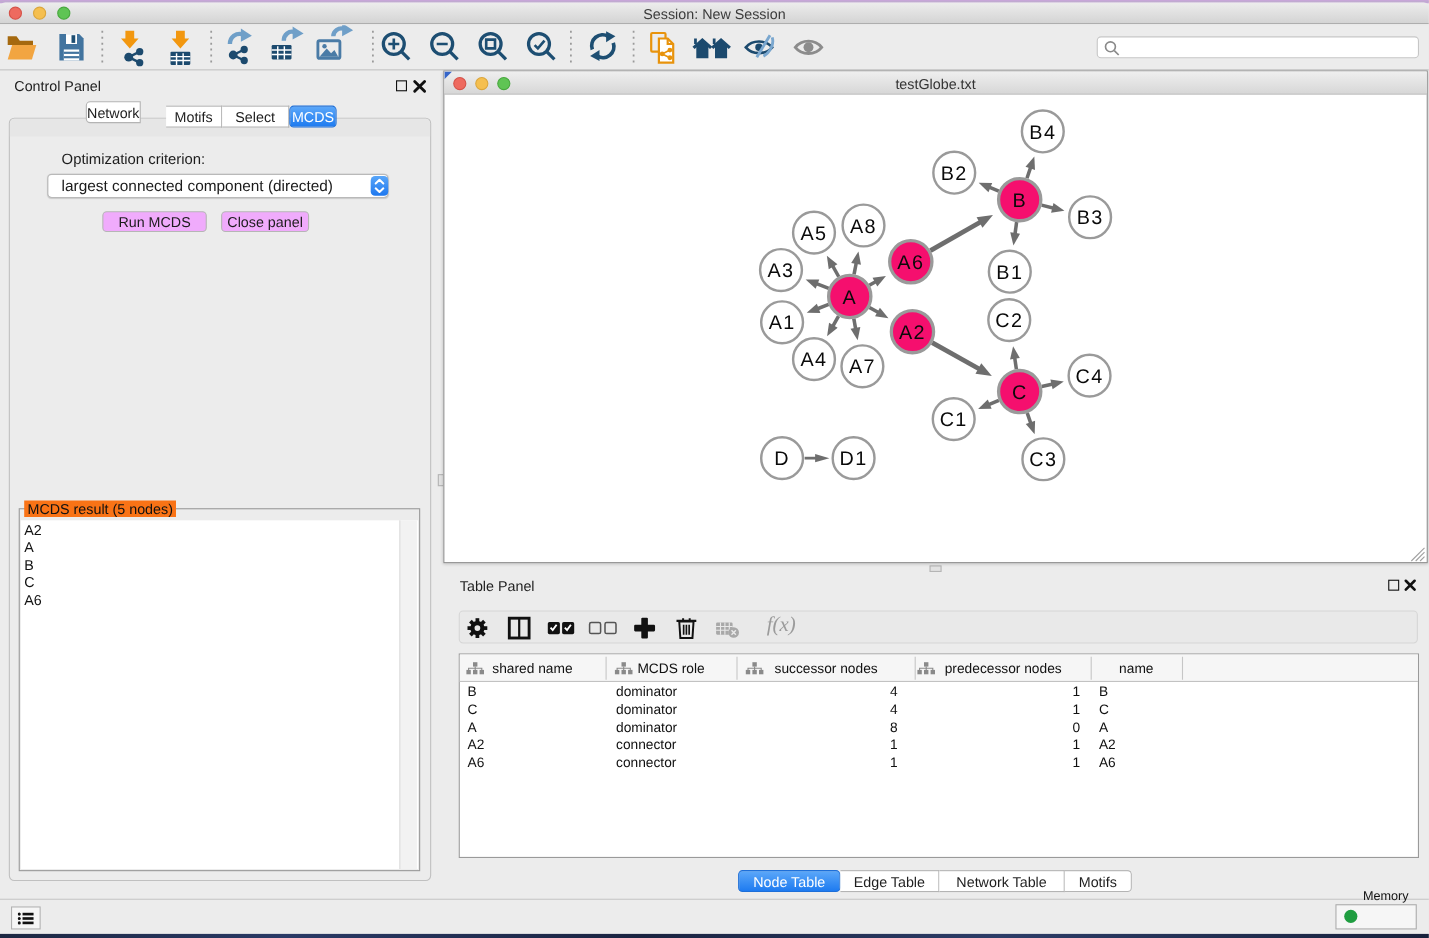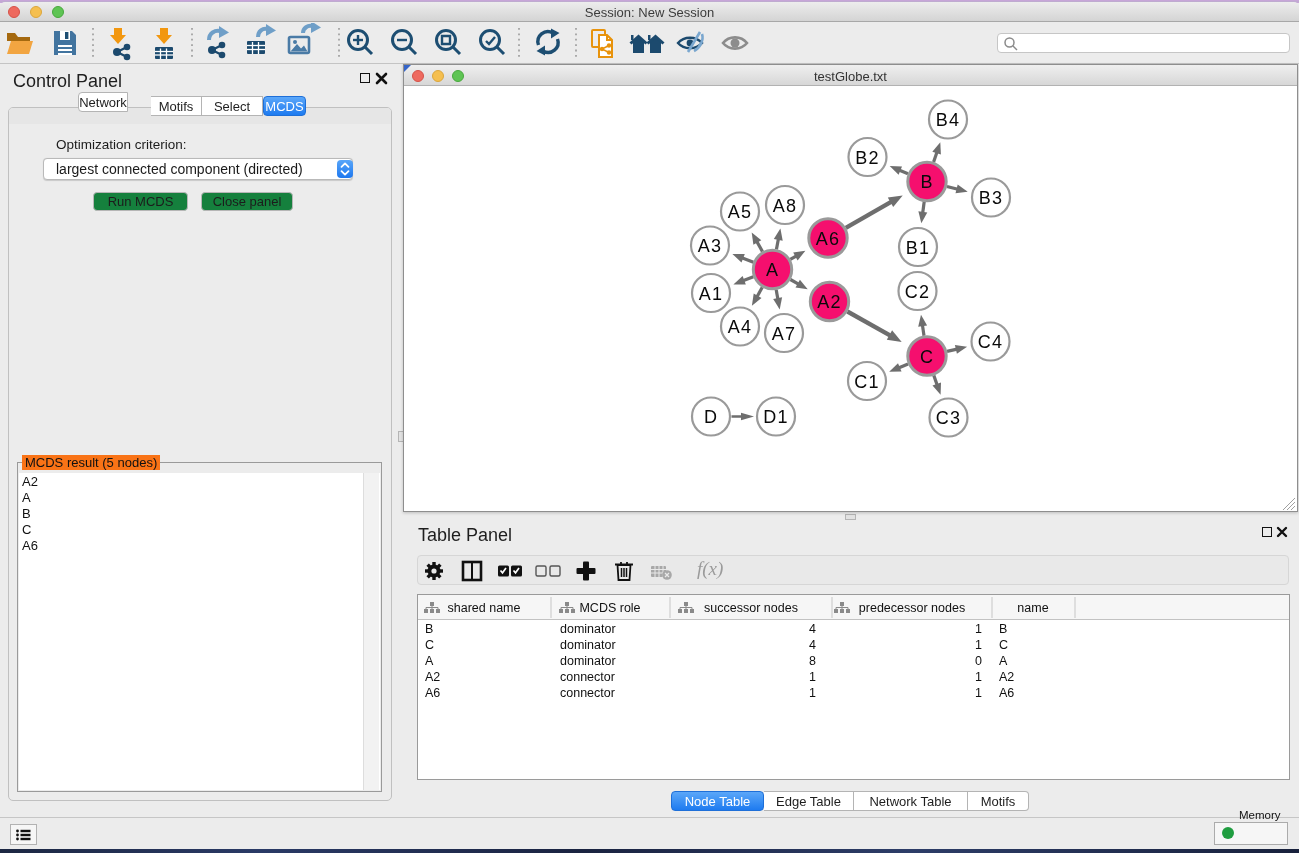--- a/index.html
+++ b/index.html
@@ -1,22 +1,22 @@
 <!DOCTYPE html>
 <html><head><meta charset="utf-8">
 <style>
 html,body{margin:0;padding:0;width:1299px;height:853px;overflow:hidden;
  font-family:"Liberation Sans",sans-serif;background:#ececec;position:relative}
 *{box-sizing:border-box}
 .abs{position:absolute}
-.panel-title{font-size:18px;color:#1e1e1e}
+.panel-title{font-size:13px;color:#1e1e1e}
 .tab{position:absolute;height:20px;background:#fff;border:1px solid #b4b4b4;
  font-size:13px;color:#1e1e1e;text-align:center;line-height:19px}
 .tab.sel{background:linear-gradient(#5ba7f9,#1e7bf0);color:#fff;border:1px solid #1e6fd8;border-radius:4px}
-.btn{position:absolute;background:#15803d;border:1px solid #b6b6b6;border-radius:4px;
+.btn{position:absolute;background:#f0abfc;border:1px solid #b6b6b6;border-radius:4px;
  font-size:13px;color:#1c1c1c;text-align:center}
 .tl{position:absolute;width:12px;height:12px;border-radius:50%}
 </style></head>
 <body>
 
 <div class="abs" style="left:0;top:0;width:1299px;height:3px;background:#c7a6d8"></div>
 <div class="abs" style="left:0;top:1px;width:1299px;height:1px;background:#b8b0c8;opacity:.5"></div>
 
 <div class="abs" style="left:0;top:2px;width:1299px;height:20px;background:linear-gradient(#ededed,#d4d4d4);border-bottom:1px solid #a8a8a8;border-radius:5px 5px 0 0"></div>
 <div class="tl" style="left:8px;top:6px;background:#ee6a5f;border:.5px solid #d55249"></div>
@@ -193,21 +193,21 @@
 
 <div class="abs" style="left:43px;top:158px;width:310px;height:22px;background:#fff;border:1px solid #b9b9b9;border-radius:4px;box-shadow:0 .5px 1px rgba(0,0,0,.15)"></div>
 <div class="abs" style="left:56px;top:161px;font-size:14px;color:#1a1a1a">largest connected component (directed)</div>
 <div class="abs" style="left:337px;top:160px;width:16px;height:18px;background:linear-gradient(#59a6f9,#1e78ef);border-radius:4px"></div>
 <svg class="abs" style="left:337px;top:160px" width="16" height="18" viewBox="0 0 16 18">
 <path d="M4.5,6.8 L8,3.4 L11.5,6.8" fill="none" stroke="#fff" stroke-width="1.8" stroke-linecap="round" stroke-linejoin="round"></path>
 <path d="M4.5,11.2 L8,14.6 L11.5,11.2" fill="none" stroke="#fff" stroke-width="1.8" stroke-linecap="round" stroke-linejoin="round"></path>
   </svg>
 
 <div class="btn" style="left:93px;top:192px;width:95px;height:19px;line-height:18px">Run MCDS</div>
-<div class="btn" style="left:201px;top:192px;width:92px;height:19px;line-height:18px">Close panel</div>
+<div class="btn" style="left:201px;top:192px;width:80px;height:19px;line-height:18px">Close panel</div>
 
 <div class="abs" style="left:17px;top:462px;width:365px;height:330px;border:1px solid #9a9a9a"></div>
 <div class="abs" style="left:22px;top:455px;background:#f97316;padding:0 3px;font-size:13px;color:#111">MCDS result (5 nodes)</div>
 <div class="abs" style="left:19px;top:473px;width:361px;height:317px;background:#fff;font-size:13px;color:#111;line-height:16px;padding:1px 0 0 3px">A2<br>A<br>B<br>C<br>A6</div>
 <div class="abs" style="left:363px;top:473px;width:16px;height:317px;background:#f2f2f2;border-left:1px solid #ddd"></div>
 
 <div class="abs" style="left:398px;top:431px;width:6px;height:11px;background:#e2e2e2;border:1px solid #b5b5b5"></div>
 <div class="abs" style="left:845px;top:514px;width:11px;height:6px;background:#e2e2e2;border:1px solid #b5b5b5"></div>
 
 <div class="abs" style="left:403px;top:64px;width:895px;height:448px;background:#fff;border:1px solid #8e8e8e;box-shadow:0 1px 3px rgba(0,0,0,.2)"></div>

